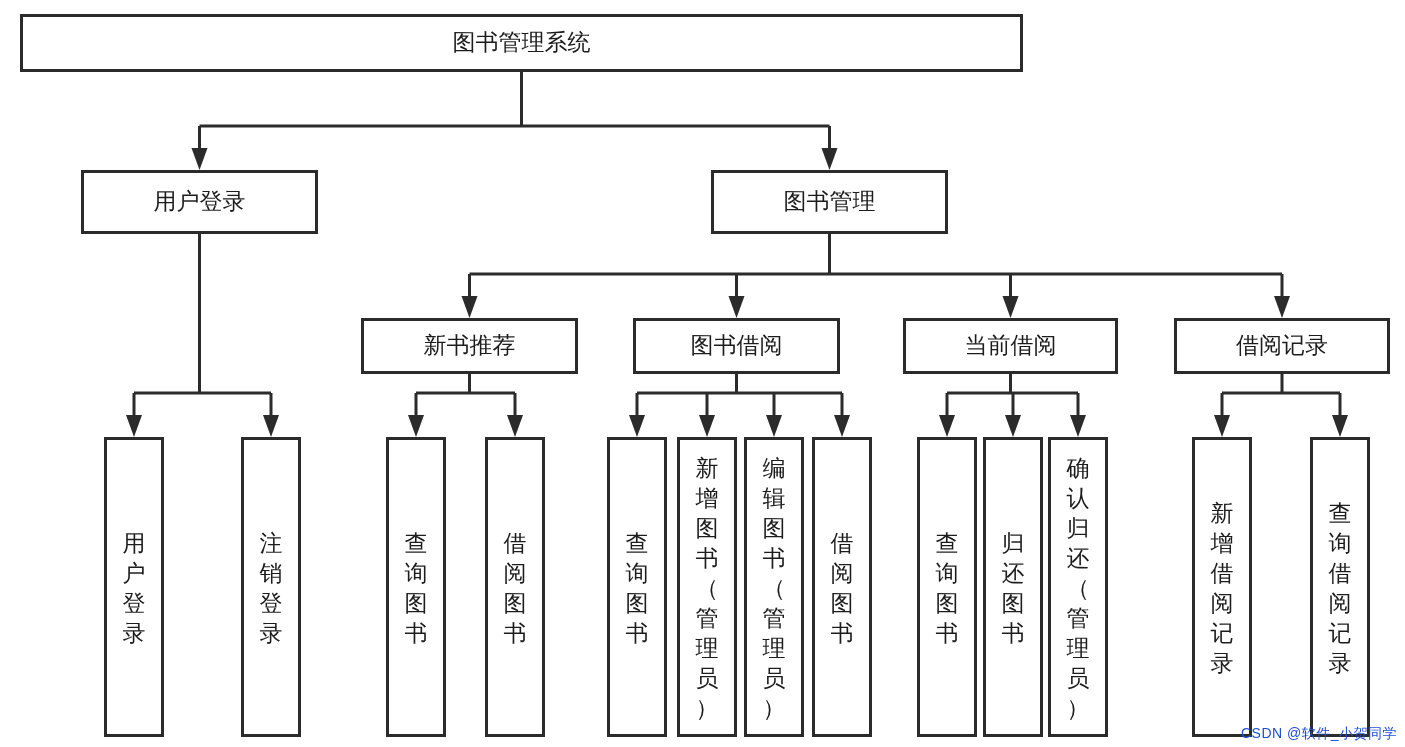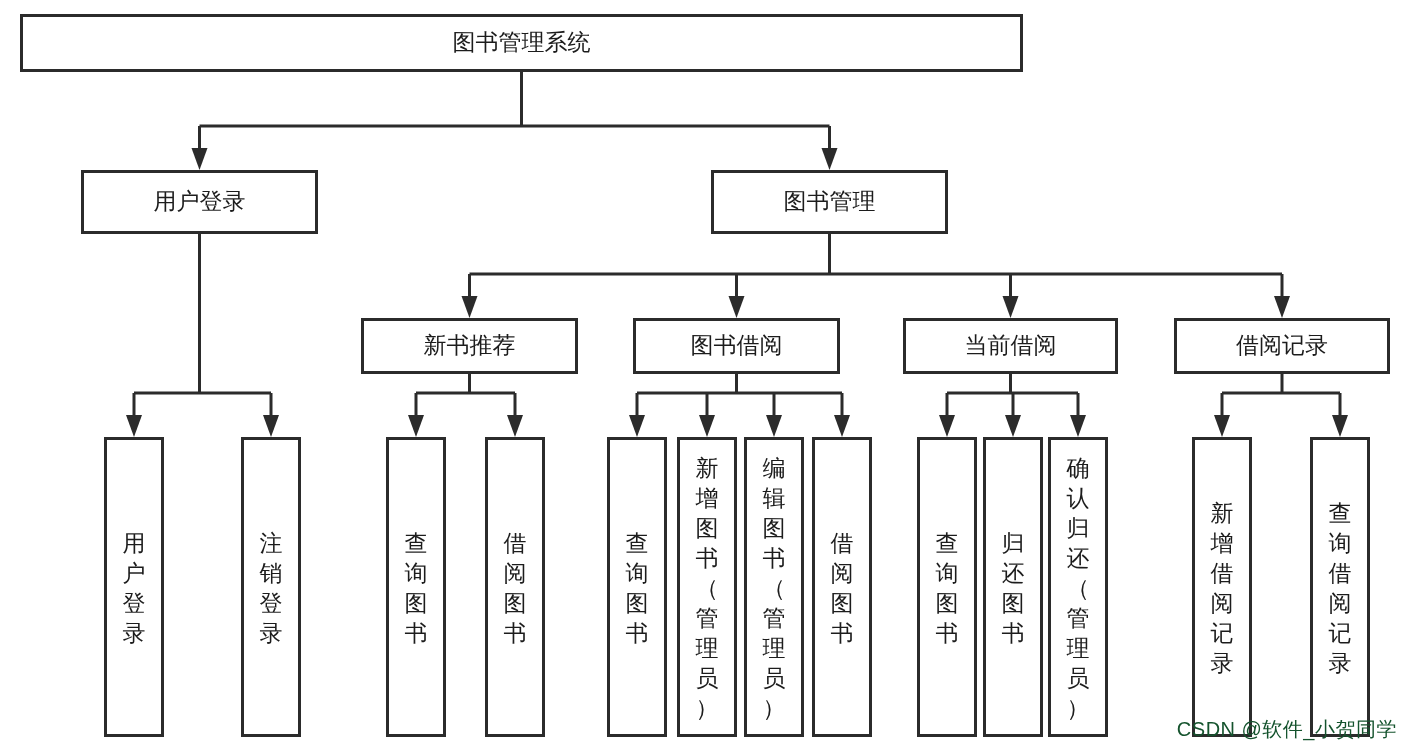--- a/index.html
+++ b/index.html
@@ -52,22 +52,22 @@
     font-family: "Liberation Sans", "DejaVu Sans", sans-serif;
     font-size: 23px;
     fill: #1c1c1c;
     text-anchor: middle;
   }
   .watermark {
     position: absolute;
     right: 8px;
     bottom: 4px;
     font-family: "Liberation Sans", "DejaVu Sans", sans-serif;
-    font-size: 20px;
-    color: #14532d;
+    font-size: 14px;
+    color: #1d4ed8;
     white-space: nowrap;
     letter-spacing: 0.5px;
     pointer-events: none;
   }
 </style>
 </head>
 <body>
 
 <div id="diagram-root">
   <svg class="flow" viewBox="0 0 1405 747" xmlns="http://www.w3.org/2000/svg">

